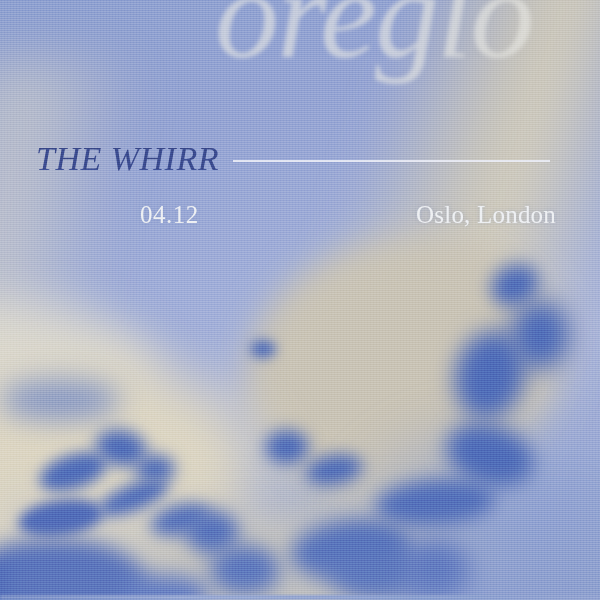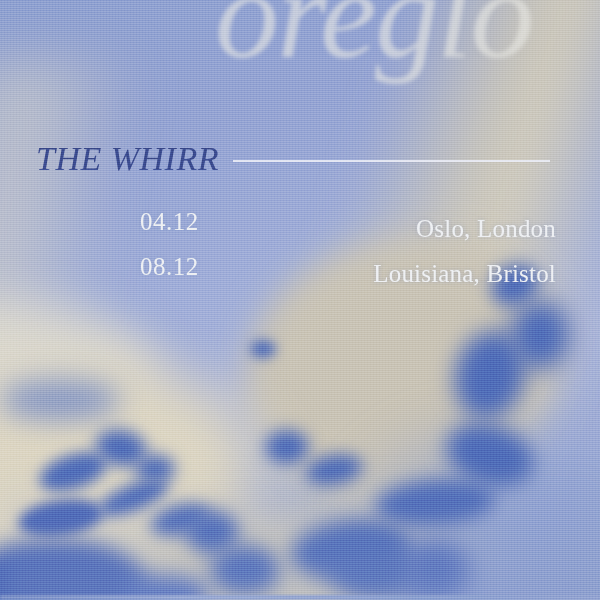--- a/index.html
+++ b/index.html
@@ -172,23 +172,23 @@
 
   
   .listing{
     position:absolute;left:0;top:200px;width:600px;
     box-sizing:border-box;padding:0 44px 0 140px;
     color:#eef0f3;
     font-size:25px;
     line-height:1.22;
     filter:blur(.4px);
   }
-  .listing-row{display:flex;justify-content:space-between;align-items:center;}
+  .listing-row{display:flex;justify-content:space-between;align-items:flex-end;}
   .date{letter-spacing:.5px;text-shadow:0 0 4px rgba(120,140,190,.35);}
-  .venue{letter-spacing:.2px;text-shadow:0 0 4px rgba(120,140,190,.35);margin-top:14px;}
+  .venue{letter-spacing:.2px;text-shadow:0 0 4px rgba(120,140,190,.35);}
 </style>
 </head>
 <body>
 
 <div id="poster">
 
   <div class="bglayer bg-base"></div>
   <div class="bglayer bg-streak-top"></div>
   <div class="bglayer bg-streak-left"></div>
   <div class="bglayer bg-streak-right"></div>
@@ -233,20 +233,16 @@
   <div class="title-row">
     <span class="title-word">THE WHIRR</span>
     <span class="title-rule"></span>
   </div>
 
   <div class="listing">
     <div class="listing-row">
       <span class="date">04.12</span>
       <span class="venue">Oslo, London</span>
     </div>
-    <div class="listing-row">
-      <span class="date">08.12</span>
-      <span class="venue">Louisiana, Bristol</span>
-    </div>
   </div>
 
   <div class="grain"></div>
 </div>
 
 </body></html>

